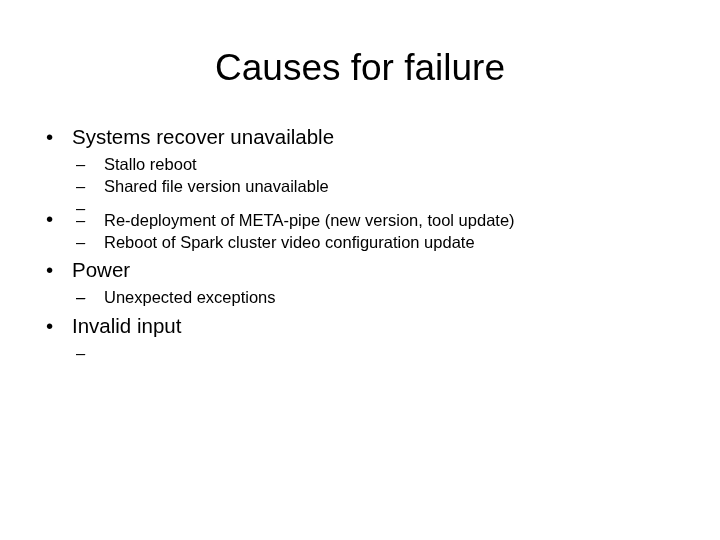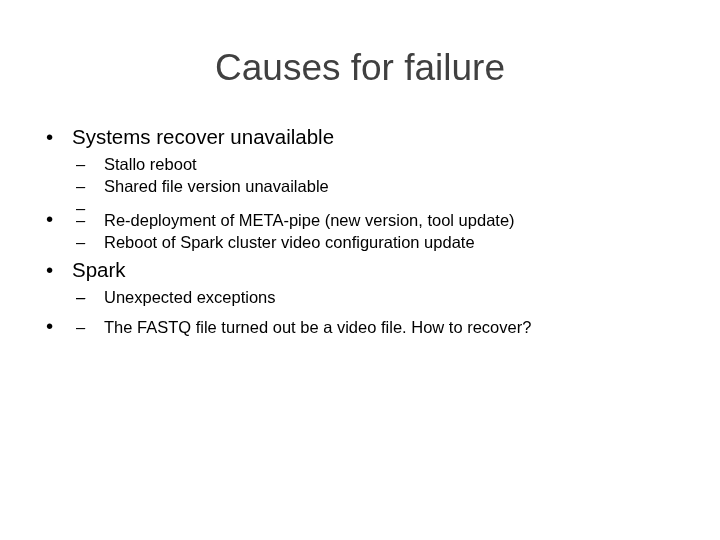--- a/index.html
+++ b/index.html
@@ -25,21 +25,21 @@
 
   .slide-title {
     position: absolute;
     top: 46px;
     left: 0;
     width: 720px;
     text-align: center;
     font-size: 37px;
     line-height: 44px;
     font-weight: 400;
-    color: #404040;
+    color: #000000;
     letter-spacing: 0px;
     white-space: nowrap;
   }
 
   .body-area {
     position: absolute;
     top: 124px;
     left: 0;
     width: 720px;
   }
@@ -134,39 +134,39 @@
         <span class="marker">–</span>
         <span>Reboot of Spark cluster video configuration update</span>
       </div>
     </div>
 
     <div class="spacer-g2"></div>
 
     <div class="group">
       <div class="lvl1">
         <span class="marker">•</span>
-        <span>Spark</span>
+        <span>Power</span>
       </div>
       <div class="pre-sub"></div>
       <div class="lvl2">
         <span class="marker">–</span>
       </div>
       <div class="lvl2">
         <span class="marker">–</span>
         <span>Unexpected exceptions</span>
       </div>
     </div>
 
     <div class="spacer-g3"></div>
 
     <div class="group">
       <div class="lvl1">
         <span class="marker">•</span>
+        <span>Invalid input</span>
       </div>
       <div class="pre-sub"></div>
       <div class="lvl2">
         <span class="marker">–</span>
-        <span>The FASTQ file turned out be a video file. How to recover?</span>
       </div>
     </div>
 
   </div>
 </div>
 
 </body></html>

